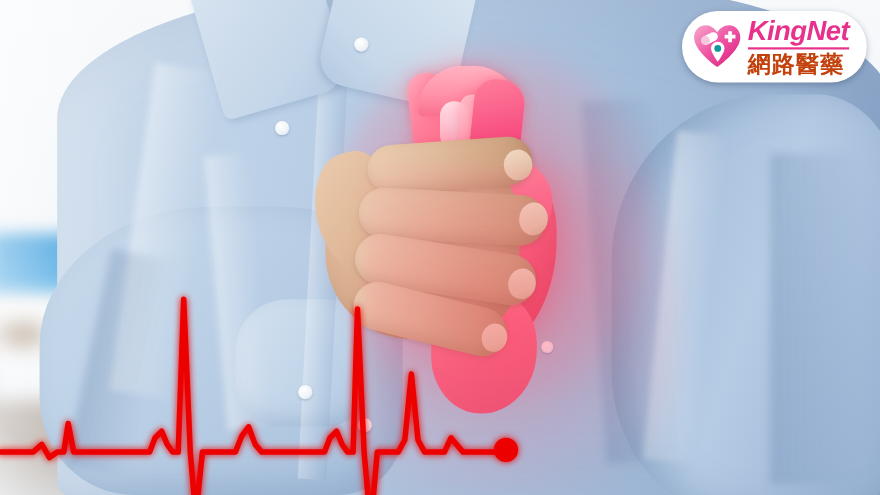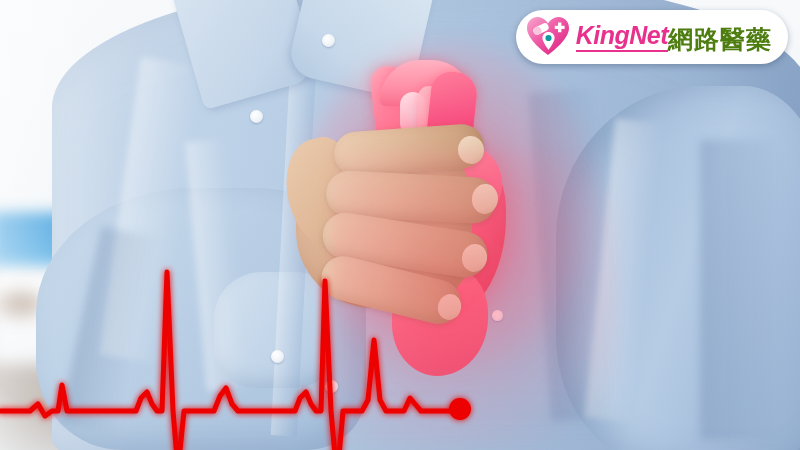--- a/index.html
+++ b/index.html
@@ -373,39 +373,39 @@
     border-radius: 34px;
     box-shadow: 0 2px 6px rgba(40,60,90,.35);
   }
   .logo-mark {
     width: 44px;
     height: 42px;
     flex: 0 0 auto;
   }
   .logo-text {
     display: flex;
-    flex-direction: row;
-    align-items: flex-end;
+    flex-direction: column;
+    align-items: flex-start;
     line-height: 1;
   }
   .logo-wordmark {
     font-family: "Liberation Sans", sans-serif;
     font-size: 25px;
     font-weight: bold;
     font-style: italic;
     color: #e8318c;
     letter-spacing: -0.5px;
     padding-bottom: 2px;
     border-bottom: 2px solid #e8318c;
   }
   .logo-sub {
     font-family: "DejaVu Sans", sans-serif;
-    font-size: 25px;
+    font-size: 21px;
     font-weight: bold;
-    color: #4d7c0f;
+    color: #c2410c;
     letter-spacing: 1px;
     margin-top: 3px;
   }
 </style>
 </head>
 <body>
 
 <div id="stage">
 
   <div class="photo-layer">

